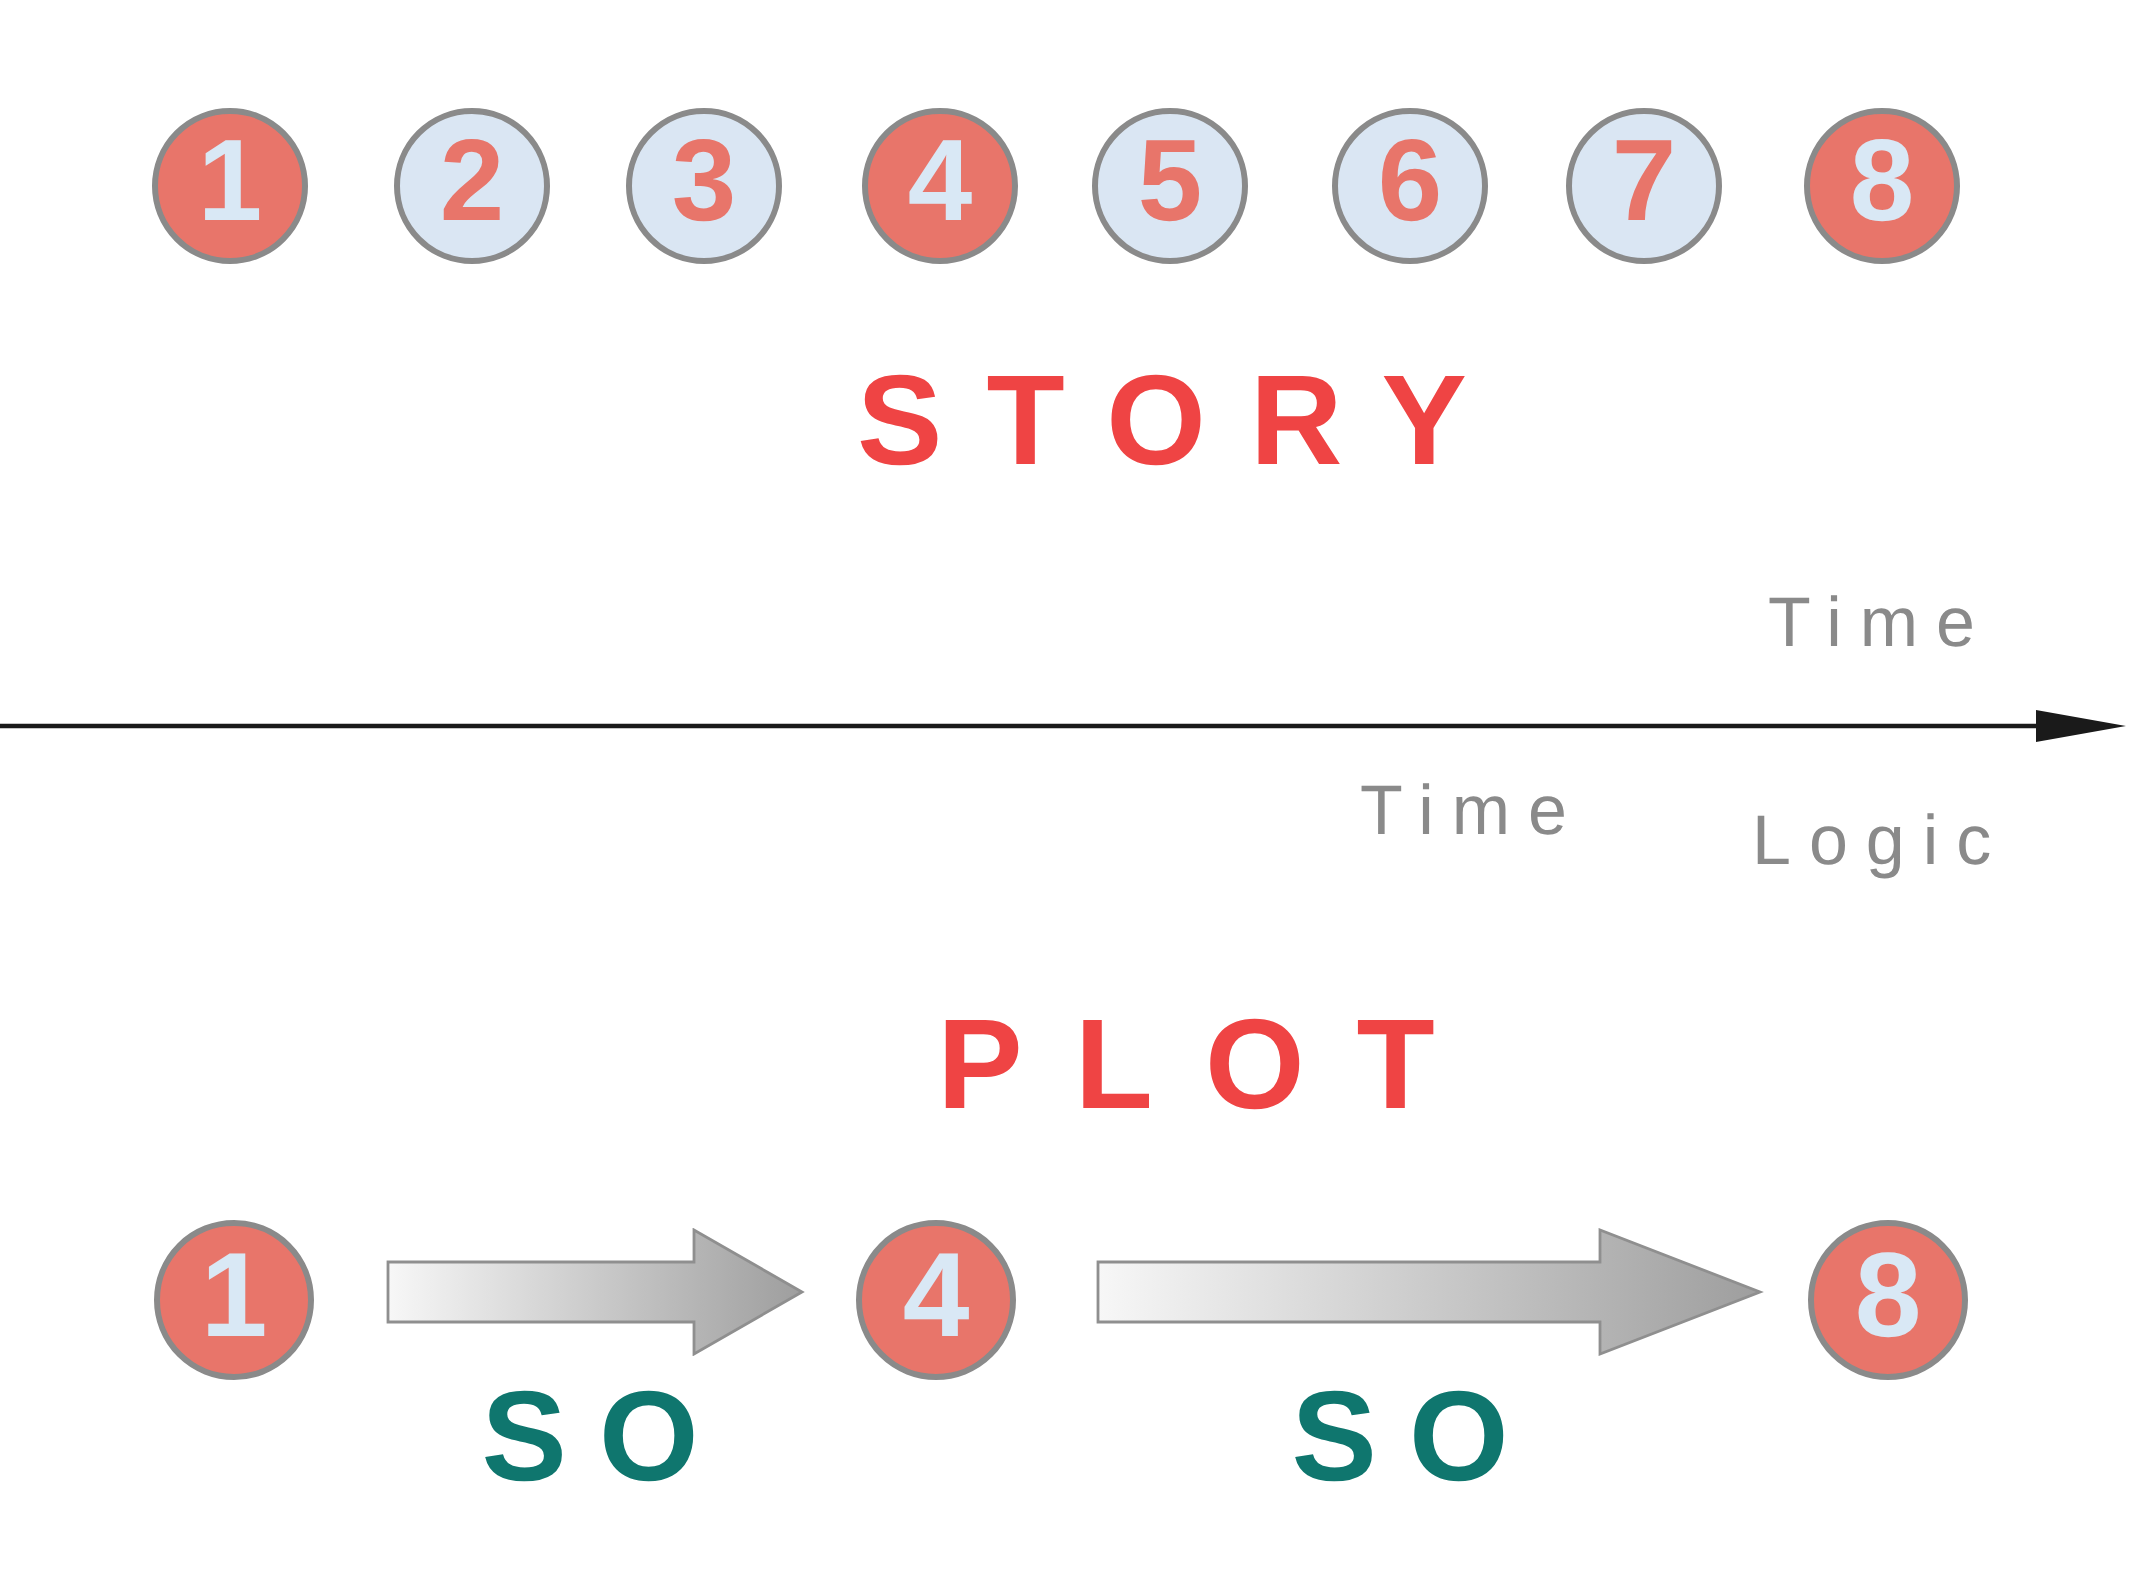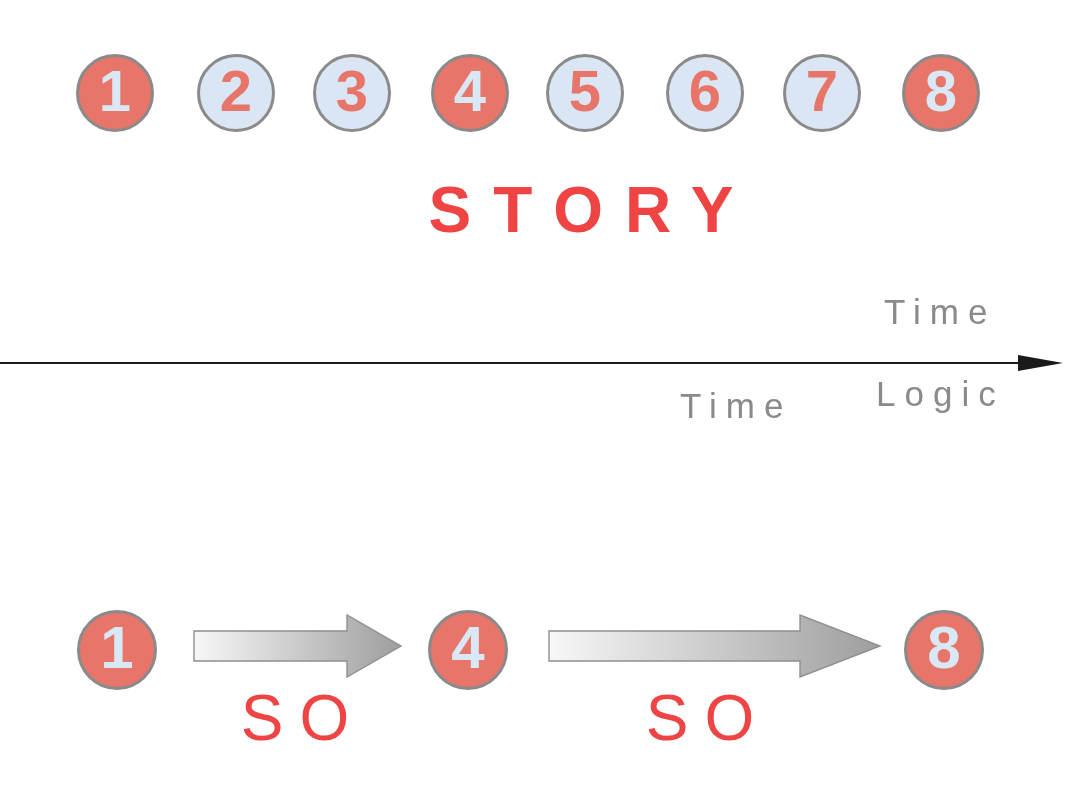--- a/index.html
+++ b/index.html
@@ -48,38 +48,38 @@
   .axis-label {
     position: absolute;
     color: #8a8a8a;
     font-size: 35px;
     letter-spacing: 9px;
     white-space: nowrap;
     line-height: 1;
   }
   #time-above { left: 884px; top: 294px; }
   #time-below { left: 680px; top: 388px; }
-  #logic-below { left: 876px; top: 376px; }
+  #logic-below { left: 876px; top: 403px; }
 
   
   #timeline-arrow { position: absolute; left: 0; top: 350px; }
 
   
   .block-arrow { position: absolute; }
   #block-arrow-1 { left: 193px; top: 614px; }
   #block-arrow-2 { left: 548px; top: 614px; }
 
   
   .so-label {
     position: absolute;
     top: 686px;
     transform: translateX(-50%);
-    color: #ef4444;
+    color: #0f766e;
     font-size: 64px;
-    font-weight: 400;
+    font-weight: 700;
     letter-spacing: 16px;
     white-space: nowrap;
     line-height: 1;
   }
   #so-label-1 { left: 303px; }
   #so-label-2 { left: 708px; }
 </style>
 </head>
 <body>
 
@@ -99,20 +99,21 @@
   <div class="axis-label" id="time-above">Time</div>
 
   <svg id="timeline-arrow" width="1065" height="30" viewBox="0 0 1065 30">
     <line x1="0" y1="13" x2="1024" y2="13" stroke="#1a1a1a" stroke-width="2.2"></line>
     <polygon points="1018,5 1063,13 1018,21" fill="#1a1a1a"></polygon>
   </svg>
 
   <div class="axis-label" id="time-below">Time</div>
   <div class="axis-label" id="logic-below">Logic</div>
 
+  <div class="section-title" id="plot-title">PLOT</div>
 
   <div class="circle highlight bottom" style="left:77px">1</div>
   <div class="circle highlight bottom" style="left:428px">4</div>
   <div class="circle highlight bottom" style="left:904px">8</div>
 
   <svg class="block-arrow" id="block-arrow-1" width="210" height="64" viewBox="0 0 210 64">
     <defs>
       <linearGradient id="grad1" x1="0" y1="0" x2="1" y2="0">
         <stop offset="0" stop-color="#f7f7f7"></stop>
         <stop offset="1" stop-color="#9e9e9e"></stop>

